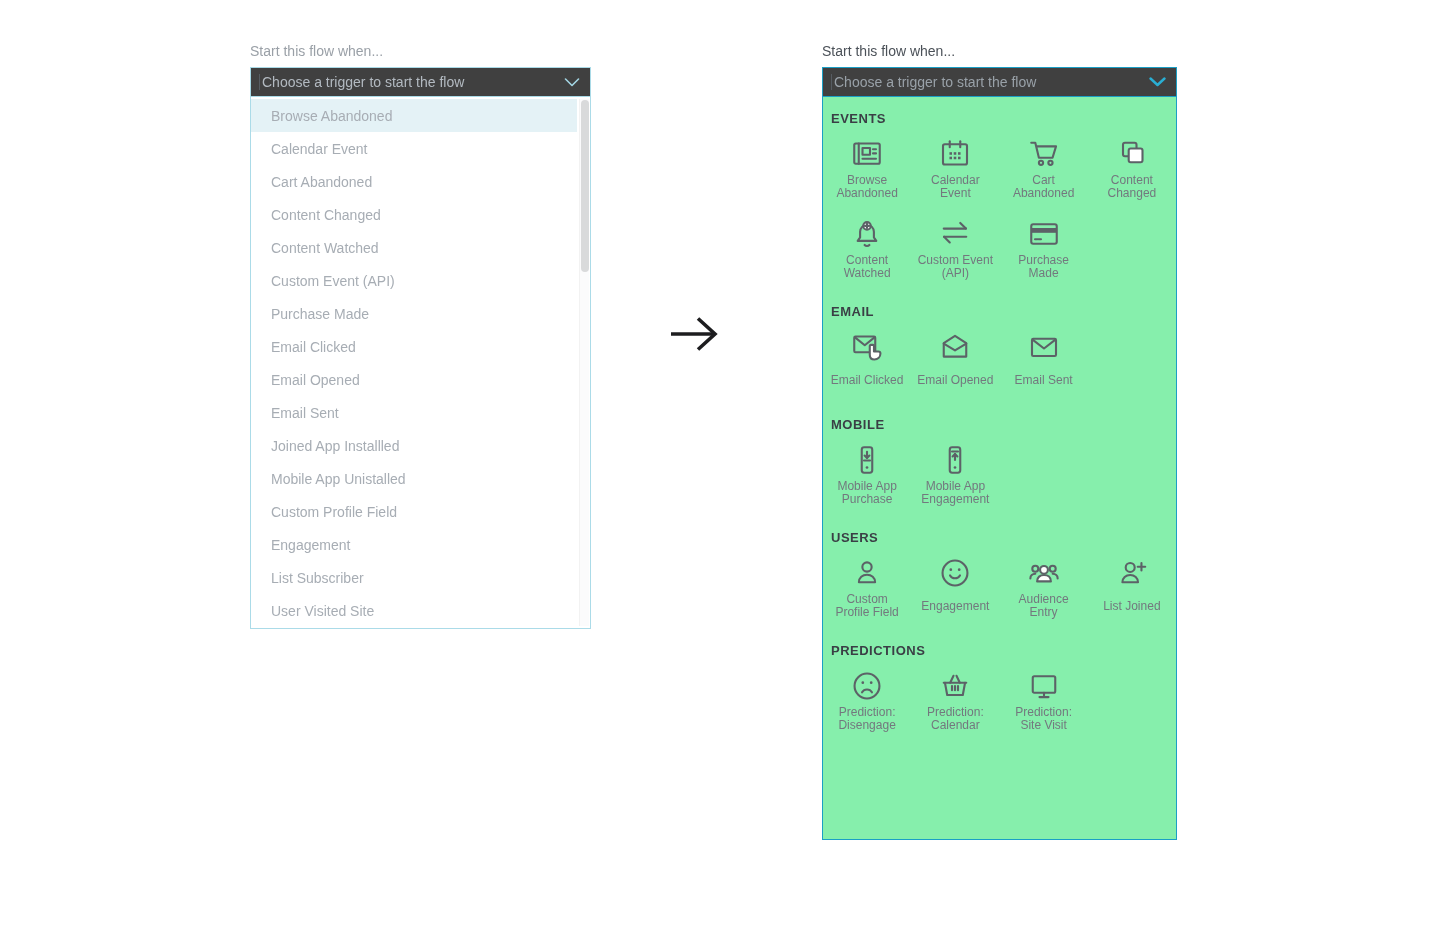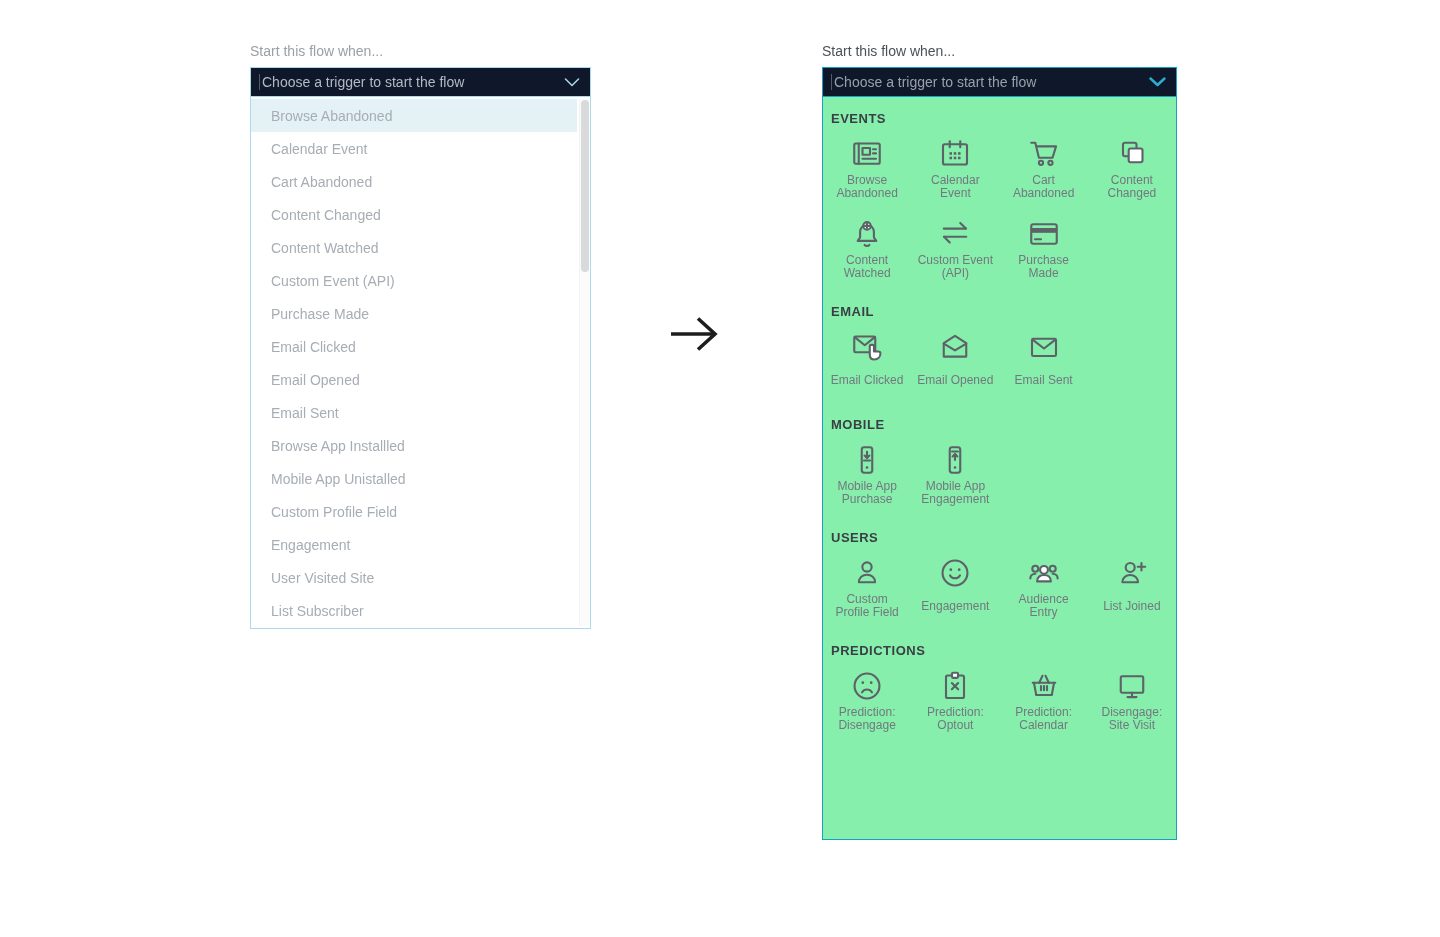--- a/index.html
+++ b/index.html
@@ -11,21 +11,21 @@
   .widget { position:absolute;margin-left:9px; }
   #left-widget  { left:241px; top:44px; width:341px; }
   #right-widget { left:813px; top:44px; width:355px; }
 
   .widget-label { font-size:14px; line-height:15px; margin-bottom:8px; }
   #left-widget  .widget-label { color:#9aa0a7; }
   #right-widget .widget-label { color:#4b5158; }
 
   .select-input {
     height:30px; border:1px solid; display:flex; align-items:center;
-    padding:0 10px 0 8px; background:#0f172a; cursor:text;
+    padding:0 10px 0 8px; background:#404040; cursor:text;
   }
   #left-widget  .select-input { border-color:#a9dae7; }
   #right-widget .select-input { border-color:#1b9fc5; }
   .caret { width:0; height:16px; border-left:1px solid #565c62; margin-right:2px; }
   .placeholder { font-size:14px; }
   #left-widget  .placeholder { color:#b3bac1; }
   #right-widget .placeholder { color:#99a1a8; }
   .chev { margin-left:auto; display:flex; align-items:center; cursor:pointer; }
   #left-widget  .chev svg { stroke:#a3d5e3; stroke-width:1.6; }
   #right-widget .chev svg { stroke:#2aaed3; stroke-width:2.4; }
@@ -292,36 +292,36 @@
         <div class="option">
     <span>Email Clicked</span>
   </div>
         <div class="option">
     <span>Email Opened</span>
   </div>
         <div class="option">
     <span>Email Sent</span>
   </div>
         <div class="option">
-    <span>Browse App Installled</span>
+    <span>Joined App Installled</span>
   </div>
         <div class="option">
     <span>Mobile App Unistalled</span>
   </div>
         <div class="option">
     <span>Custom Profile Field</span>
   </div>
         <div class="option">
     <span>Engagement</span>
   </div>
         <div class="option">
+    <span>List Subscriber</span>
+  </div>
+        <div class="option">
     <span>User Visited Site</span>
-  </div>
-        <div class="option">
-    <span>List Subscriber</span>
   </div>
       </div>
     <div class="scrollbar">
       <div class="scroll-thumb"></div>
     </div>
   </div>
 </div>
 
 <div id="arrow">
   <svg width="54" height="38" viewBox="0 0 54 38">
@@ -497,37 +497,29 @@
     <span class="card-icon">
               <svg>
                 <use href="#sym-prediction-disengage"></use>
               </svg>
             </span>
     <span class="card-label">Prediction: Disengage</span>
   </div>
           <div class="card">
     <span class="card-icon">
               <svg>
-                <use href="#sym-prediction-optout"></use>
-              </svg>
-            </span>
-    <span class="card-label">Prediction: Optout</span>
-  </div>
-          <div class="card">
-    <span class="card-icon">
-              <svg>
                 <use href="#sym-prediction-purchase"></use>
               </svg>
             </span>
     <span class="card-label">Prediction: Calendar</span>
   </div>
           <div class="card">
     <span class="card-icon">
               <svg>
                 <use href="#sym-prediction-site-visit"></use>
               </svg>
             </span>
-    <span class="card-label">Disengage: Site Visit</span>
+    <span class="card-label">Prediction: Site Visit</span>
   </div>
         </div>
   </div>
     </div>
 </div>
 
 </body></html>

